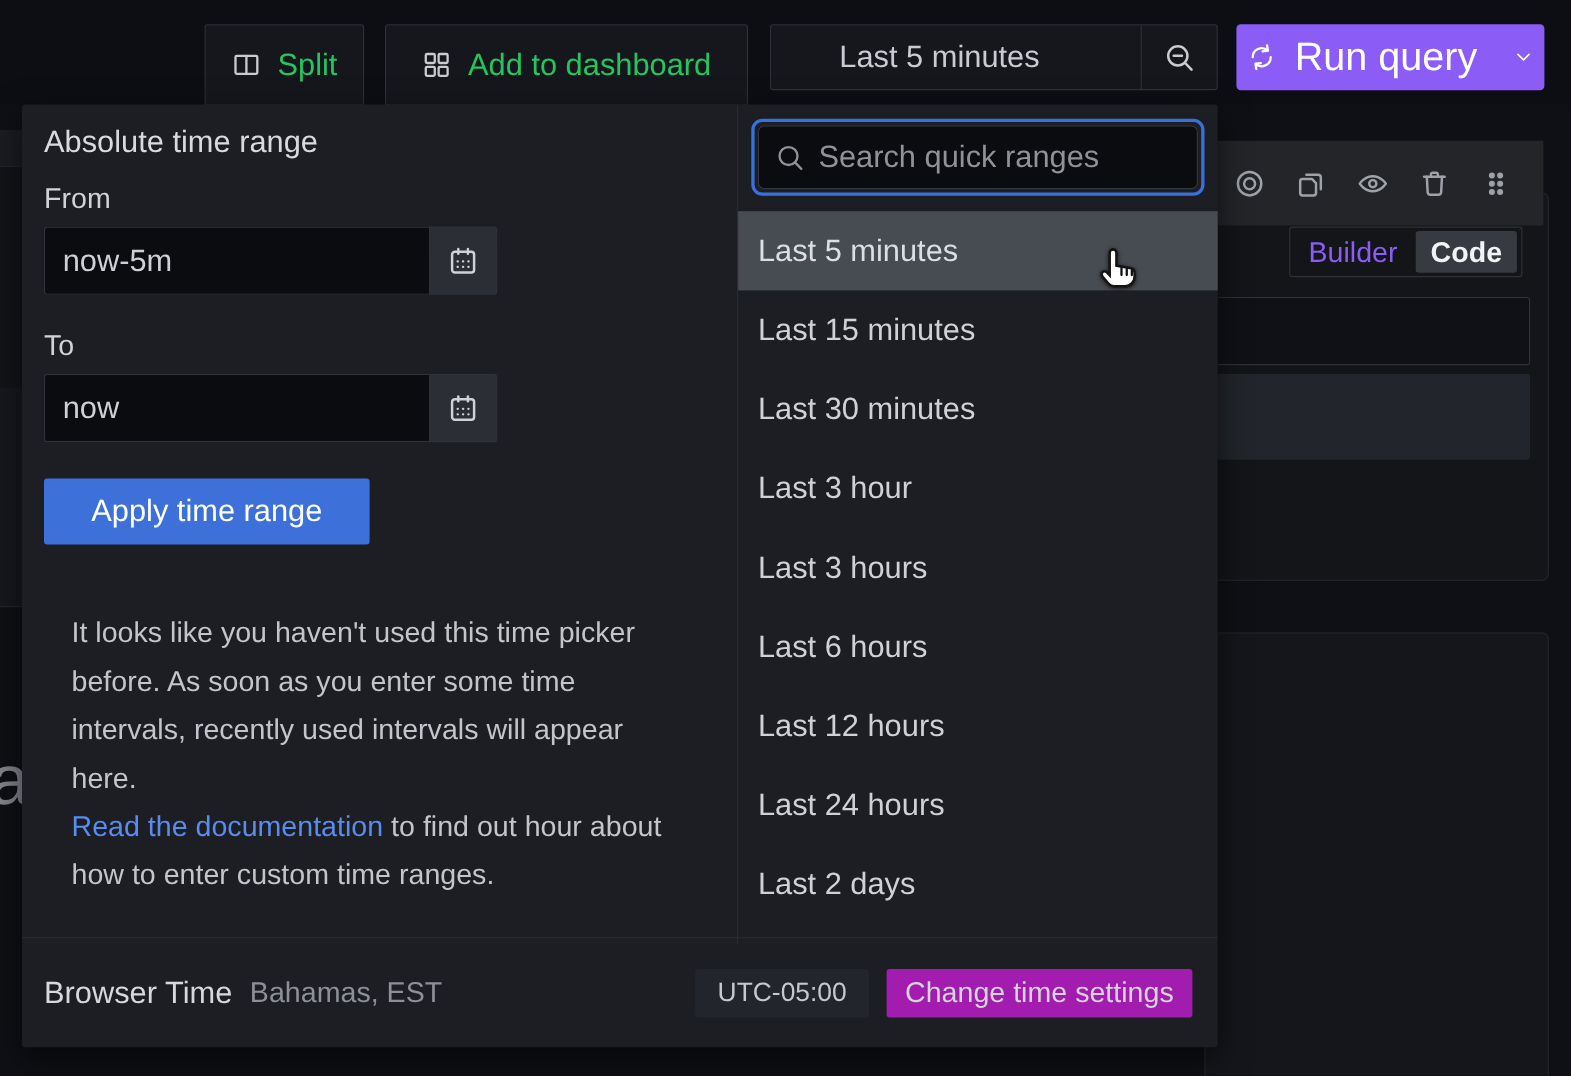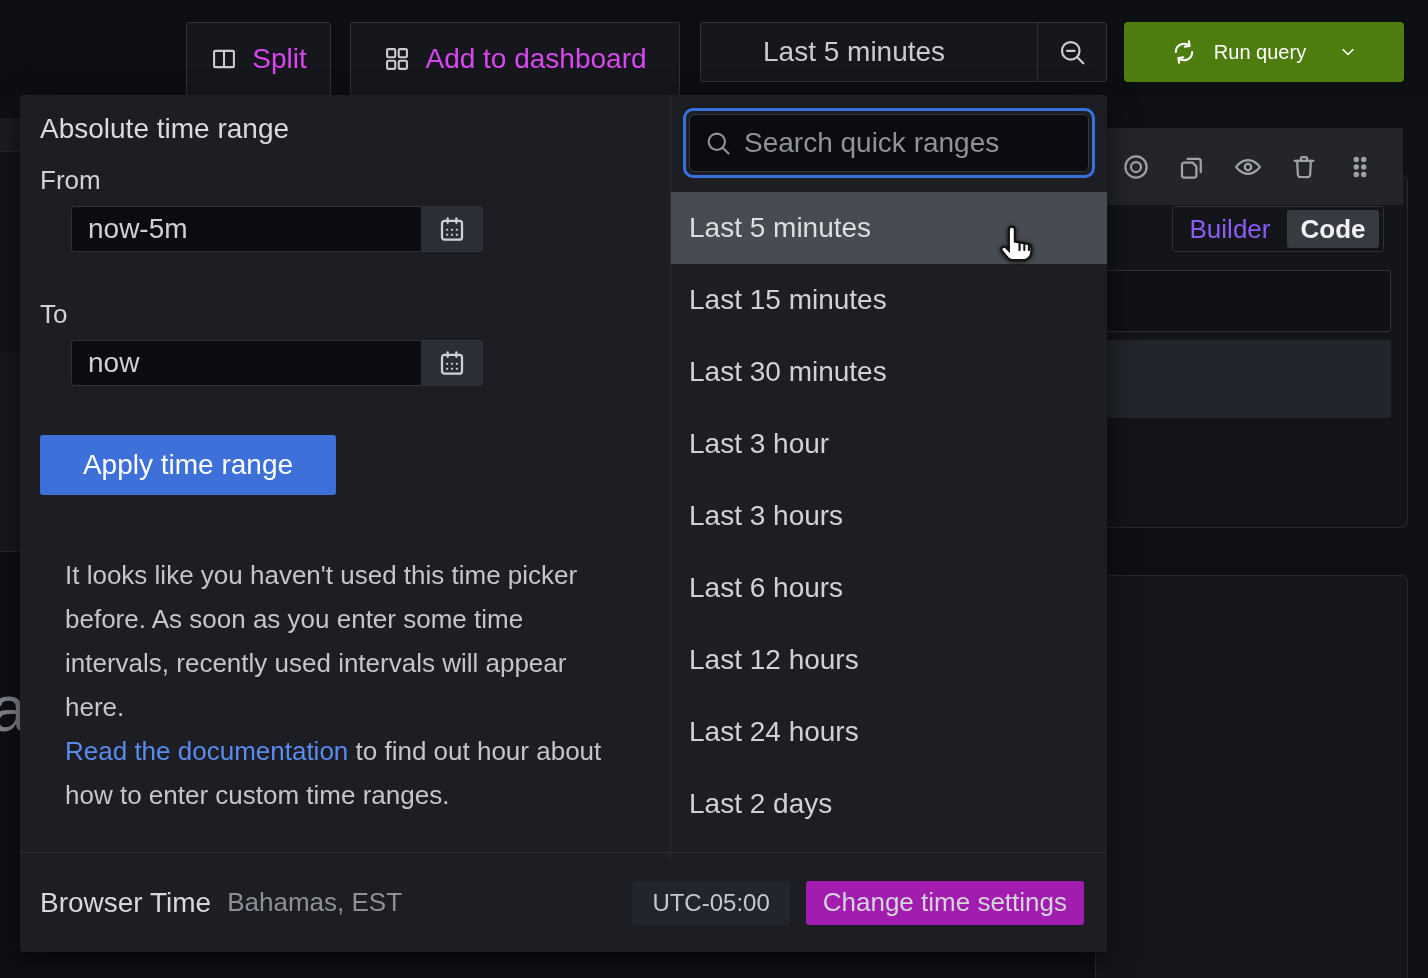--- a/index.html
+++ b/index.html
@@ -5,34 +5,34 @@
   * { margin:0; padding:0; box-sizing:border-box; }
   html,body { background:#0f1015; }
   body { font-family:"Liberation Sans", sans-serif; }
   .stage { position:relative; width:1428px; height:978px; background:#0f1015; overflow:hidden; }
 
   
   .topbar { position:absolute; left:0; top:0; width:1428px; height:95px; background:#0d0e13; }
   .tb-btn {
     position:absolute; top:22px; height:74px; display:flex; align-items:center; justify-content:center;
     gap:14px; background:#16171d; border:1px solid #2e3137; border-radius:3px;
-    color:#d946ef; font-size:28px; font-weight:500; cursor:pointer;
+    color:#22c55e; font-size:28px; font-weight:500; cursor:pointer;
   }
   .tb-btn svg { stroke:#c9cbd1; }
   .btn-split { left:186px; width:145px; }
   .btn-addtodash { left:350px; width:330px; }
   .time-group { position:absolute; left:700px; top:22px; width:407px; height:60px;
     background:#16171d; border:1px solid #2e3137; border-radius:3px; display:flex; align-items:stretch; }
   .time-picker-btn { flex:1; display:flex; align-items:center; gap:14px; padding:0 20px; color:#c9cbd1;
     font-size:28px; font-weight:500; cursor:pointer; }
   .time-picker-btn .chev { margin-left:14px; }
   .time-group .vsep { width:1px; background:#2e3137; }
   .zoom-out-btn { width:68px; display:flex; align-items:center; justify-content:center; cursor:pointer; }
-  .btn-run { position:absolute; left:1124px; top:22px; width:280px; height:60px; background:#4d7c0f;
-    border:none; border-radius:4px; color:#fff; font-size:20px; font-weight:500; display:flex;
+  .btn-run { position:absolute; left:1124px; top:22px; width:280px; height:60px; background:#8b5cf6;
+    border:none; border-radius:4px; color:#fff; font-size:36px; font-weight:500; display:flex;
     align-items:center; justify-content:center; gap:16px; cursor:pointer; }
   .btn-run svg { stroke:#fff; }
   .btn-run .chev { margin-left:16px; }
 
   
   .bg-panel1 { position:absolute; left:1095px; top:175px; width:313px; height:353px;
     border:1px solid #26282e; border-radius:6px; background:#141519; }
   .bg-panel2 { position:absolute; left:1095px; top:575px; width:313px; height:500px;
     border:1px solid #26282e; border-radius:6px; background:#15161b; }
   .qrow-header { position:absolute; left:1095px; top:128px; width:308px; height:77px; background:#232529;
@@ -54,21 +54,21 @@
   .stray-a { position:absolute; left:-9px; top:672px; width:29px; overflow:hidden; color:#83868e; font-size:64px; }
 
   
   .overlay { position:absolute; left:20px; top:95px; width:1087px; height:857px; background:#1c1e23;
     border-radius:3px; box-shadow:0 10px 30px rgba(0,0,0,.6); z-index:10; overflow:hidden; }
 
   .left-col { position:absolute; left:0; top:0; width:650px; height:763px; }
   .tp-heading { position:absolute; left:20px; top:18px; font-size:28px; font-weight:500; color:#d9dadf; }
   .tp-label { position:absolute; left:20px; font-size:26px; font-weight:500; color:#d0d2d7; }
   .lbl-from { top:70px; } .lbl-to { top:204px; }
-  .field { position:absolute; left:20px; width:412px; height:46px; display:flex;margin-left:31px; }
+  .field { position:absolute; left:20px; width:412px; height:62px; display:flex; }
   .field-from { top:111px; } .field-to { top:245px; }
   .field input { flex:1; min-width:0; background:#0b0c10; border:1px solid #2f323a; border-right:none;
     border-radius:3px 0 0 3px; color:#ced0d5; font-size:28px; font-family:inherit; padding:0 16px; outline:none; }
   .field .addon { width:62px; background:#2c2e35; border:1px solid #2f323a; border-radius:0 3px 3px 0;
     display:flex; align-items:center; justify-content:center; cursor:pointer; }
   .field .addon svg { stroke:#cfd1d7; }
   .apply-btn { position:absolute; left:20px; top:340px; width:296px; height:60px; background:#3d71d9;
     border:none; border-radius:3px; color:#fff; font-size:28px; font-weight:500; cursor:pointer; }
   .help { position:absolute; left:45px; top:458px; width:540px; font-size:26px; line-height:44px; color:#c3c5cb; }
   .help a { color:#5a8bef; text-decoration:none; cursor:pointer; }

